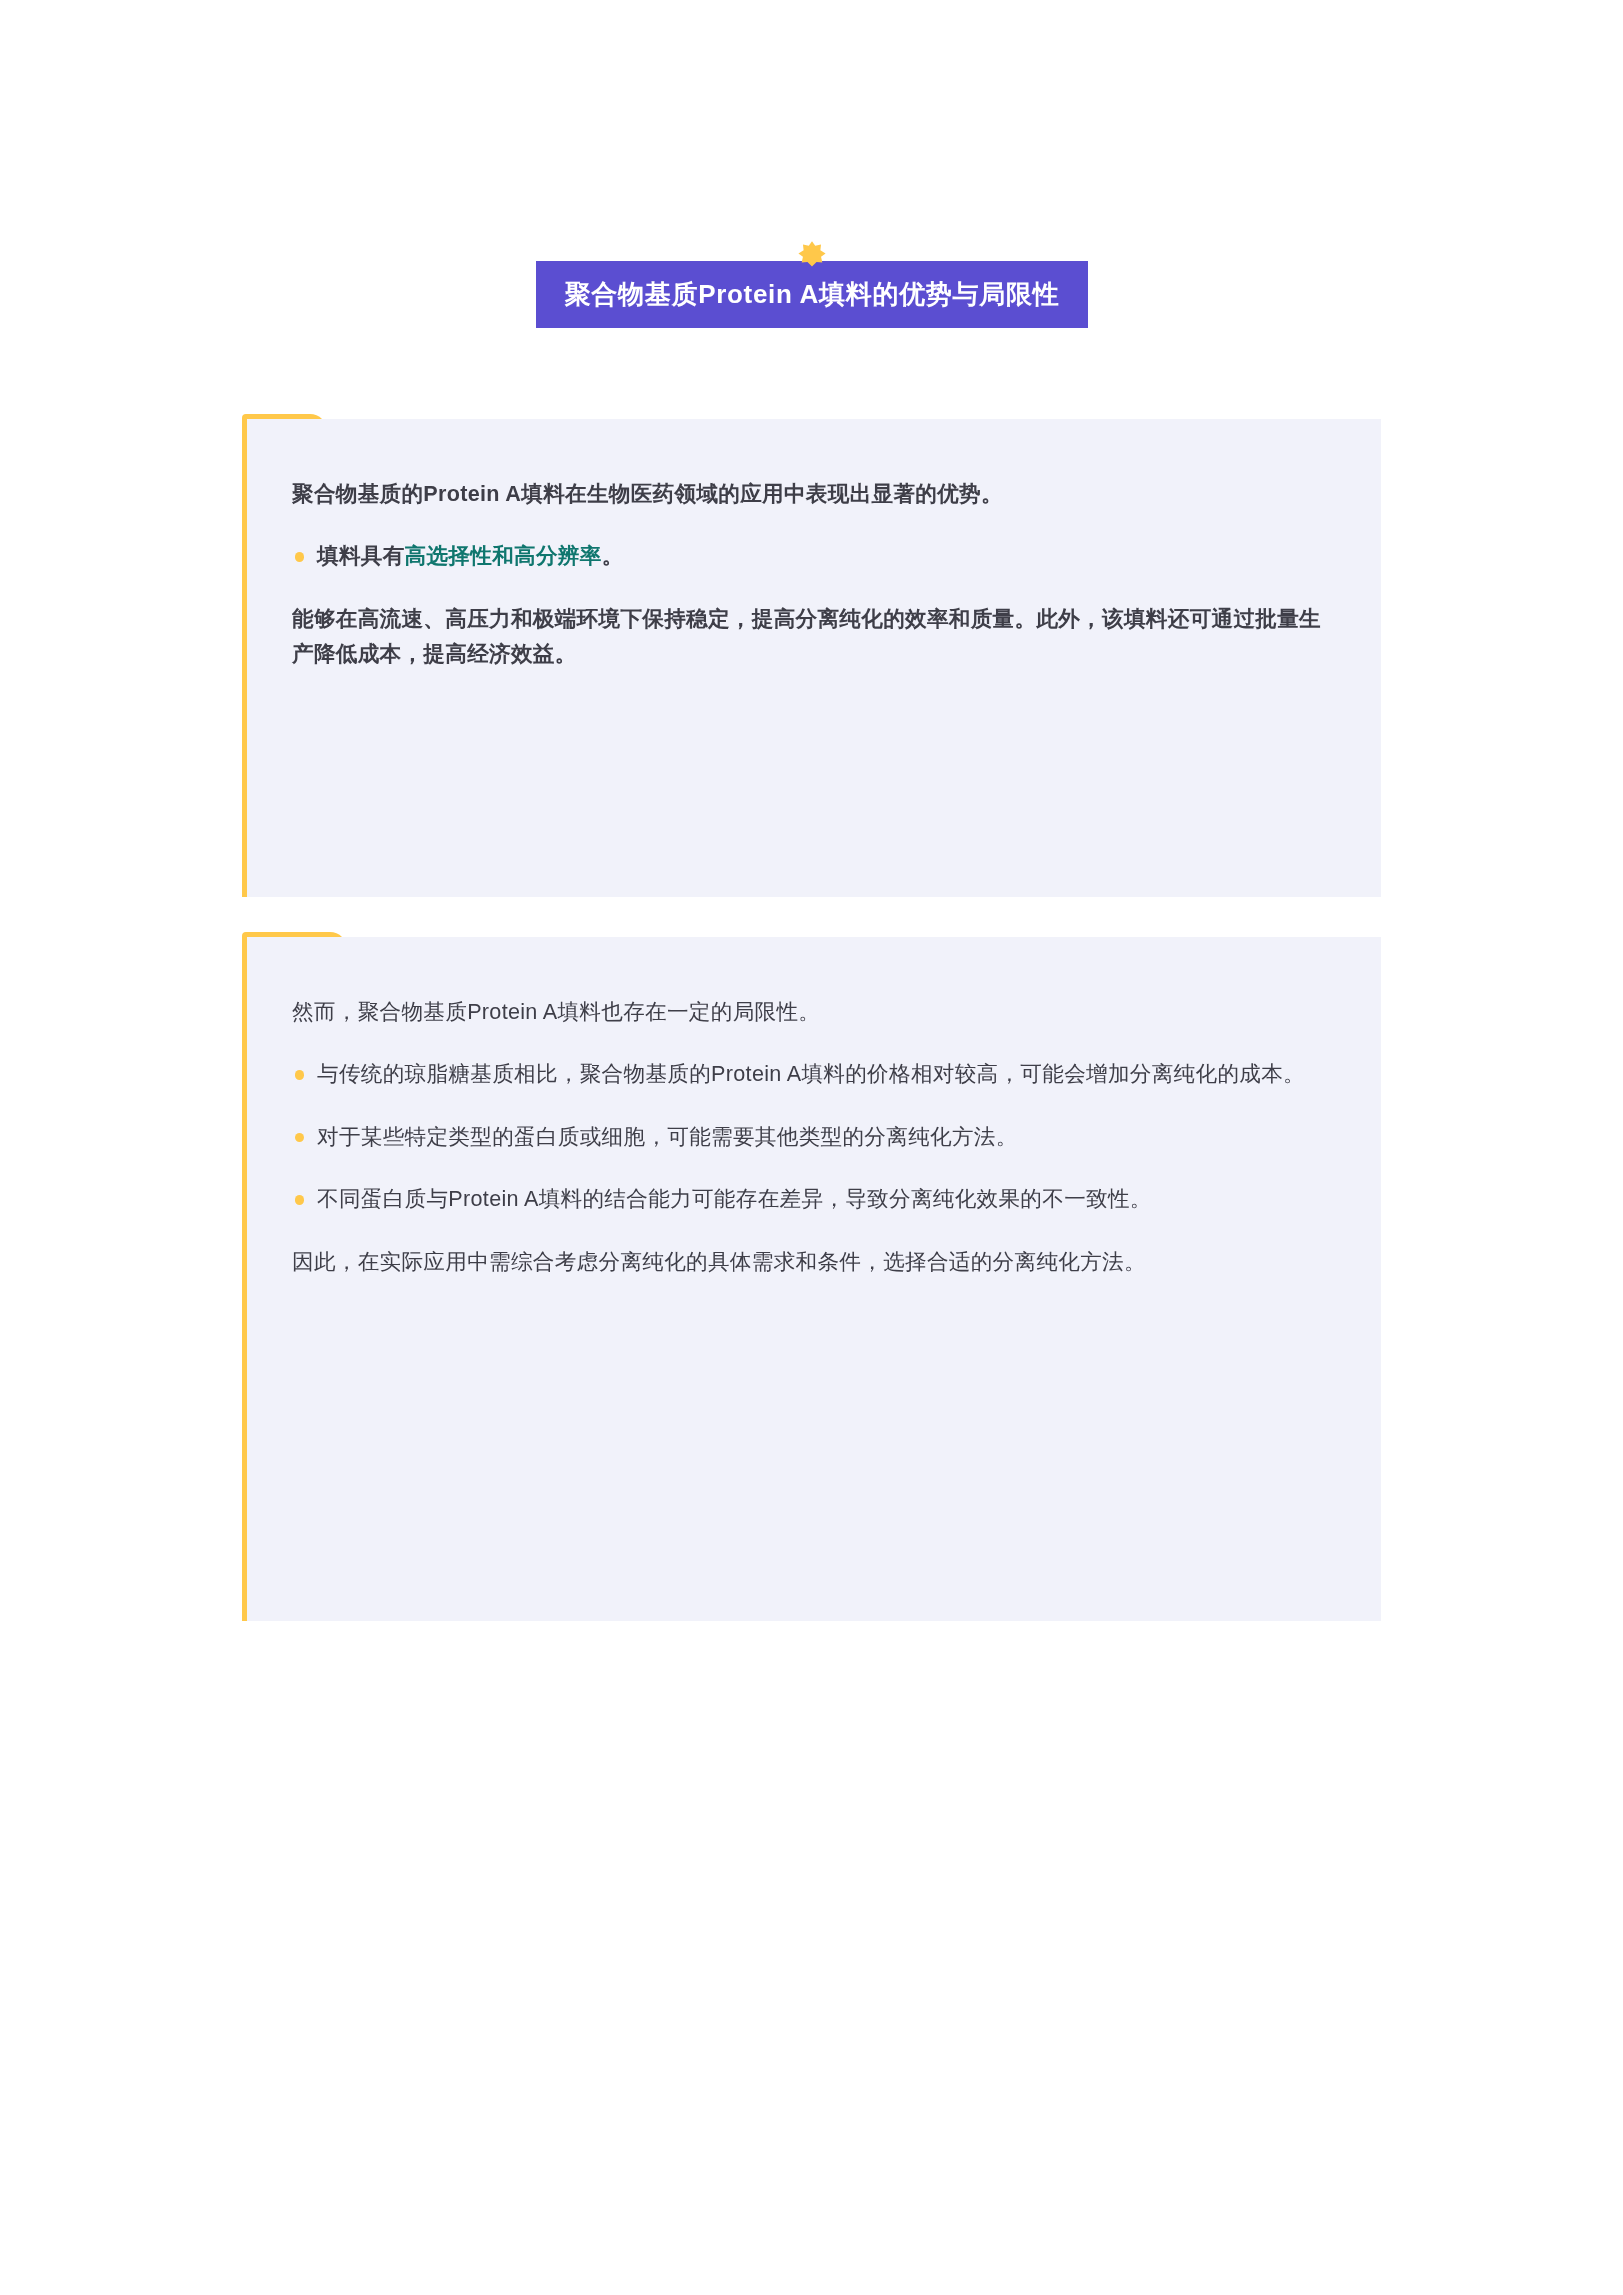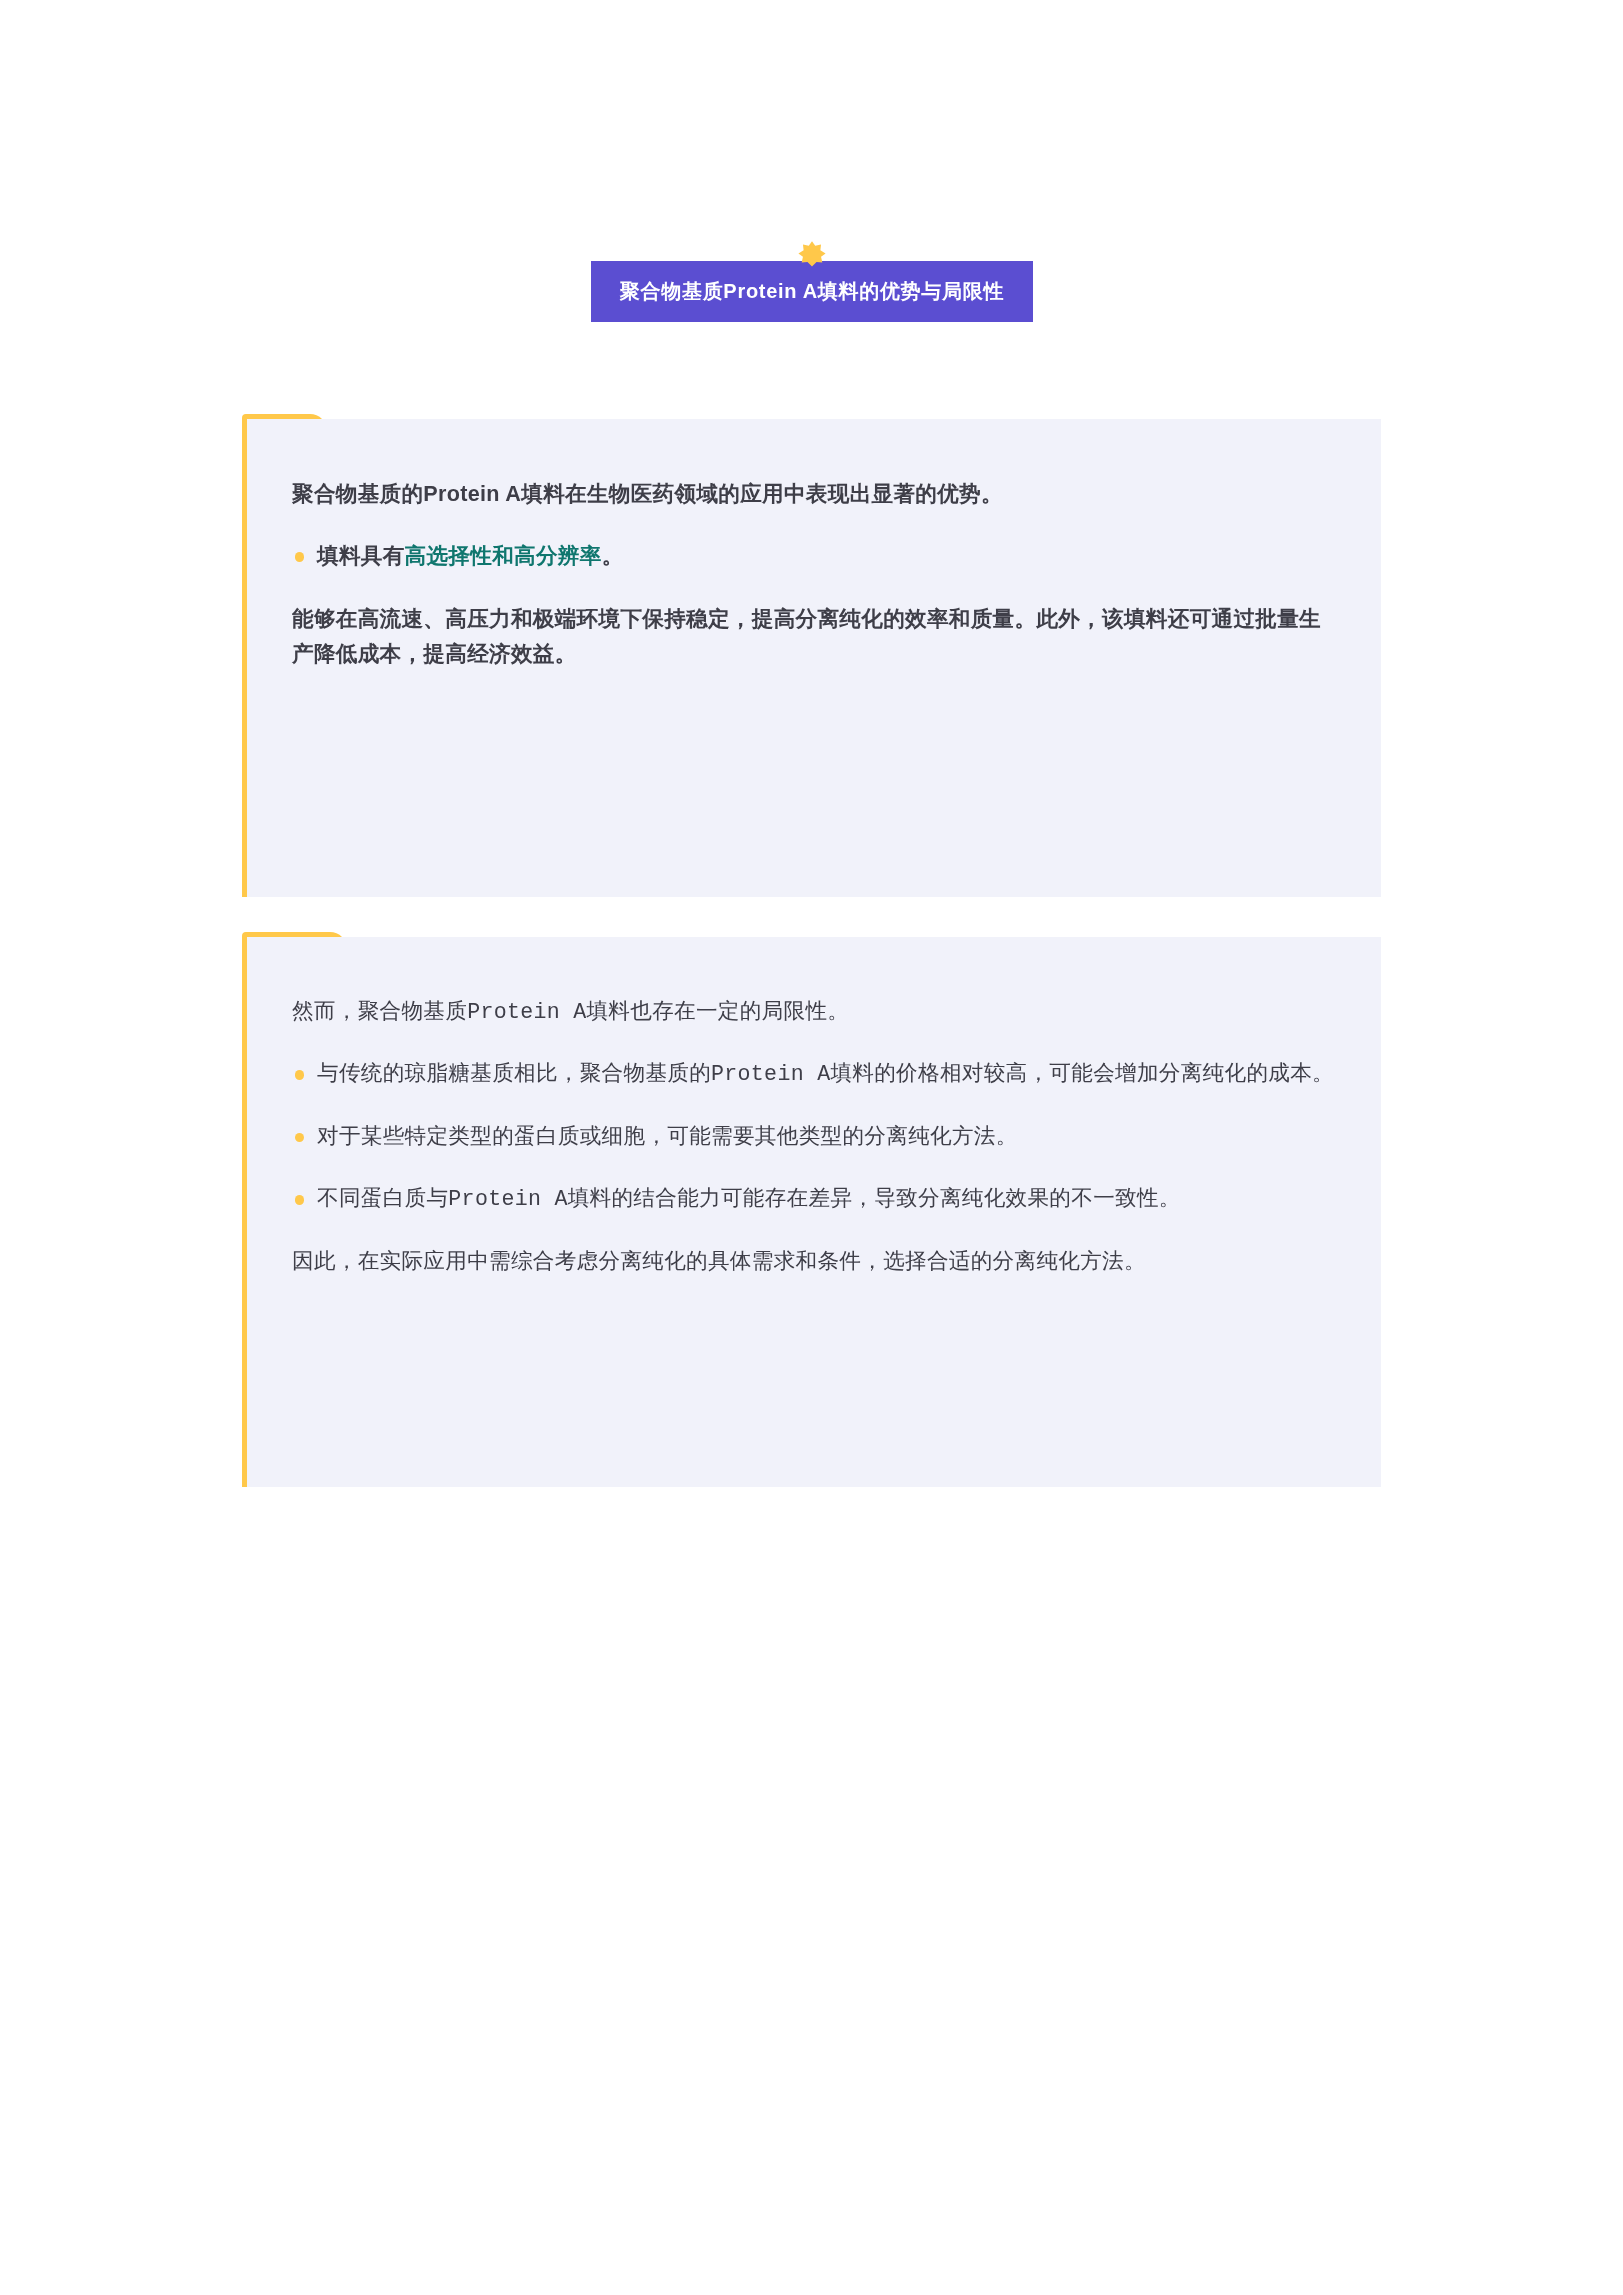--- a/index.html
+++ b/index.html
@@ -29,21 +29,21 @@
     left: 529px;
     top: 261px;
     width: 566px;
     display: flex;
     justify-content: center;
   }
   .title-badge {
     position: relative;
     background: #5b4ed1;
     color: #ffffff;
-    font-size: 20px;
+    font-size: 26px;
     font-weight: bold;
     letter-spacing: 0.7px;
     padding: 19.6px 29px 21px 29px;
     line-height: 1;
     white-space: nowrap;
   }
   .title-star {
     position: absolute;
     left: 50%;
     top: -21px;
@@ -55,21 +55,21 @@
   
   .section {
     position: absolute;
     left: 242px;
     width: 1139px;
     background: #f1f2fa;
     border-left: 5.2px solid #ffc84a;
     box-sizing: border-box;
   }
   #section-advantages { top: 419px; height: 478px; font-weight: bold; }
-  #section-limitations { top: 937px; height: 550px; font-family: Liberation Mono, monospace; }
+  #section-limitations { top: 937px; height: 684px; }
 
   .section-tab {
     position: absolute;
     left: 242px;
     background: #ffc84a;
     color: #ffffff;
     font-size: 19.6px;
     font-weight: bold;
     letter-spacing: 0.7px;
     padding: 10.5px 22px 11.8px 22px;

